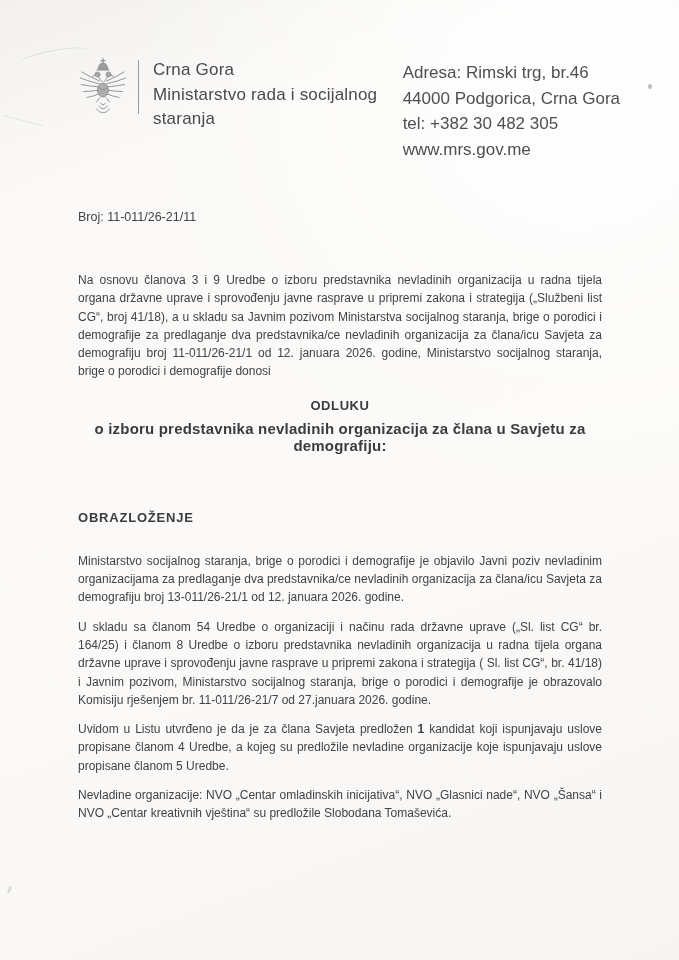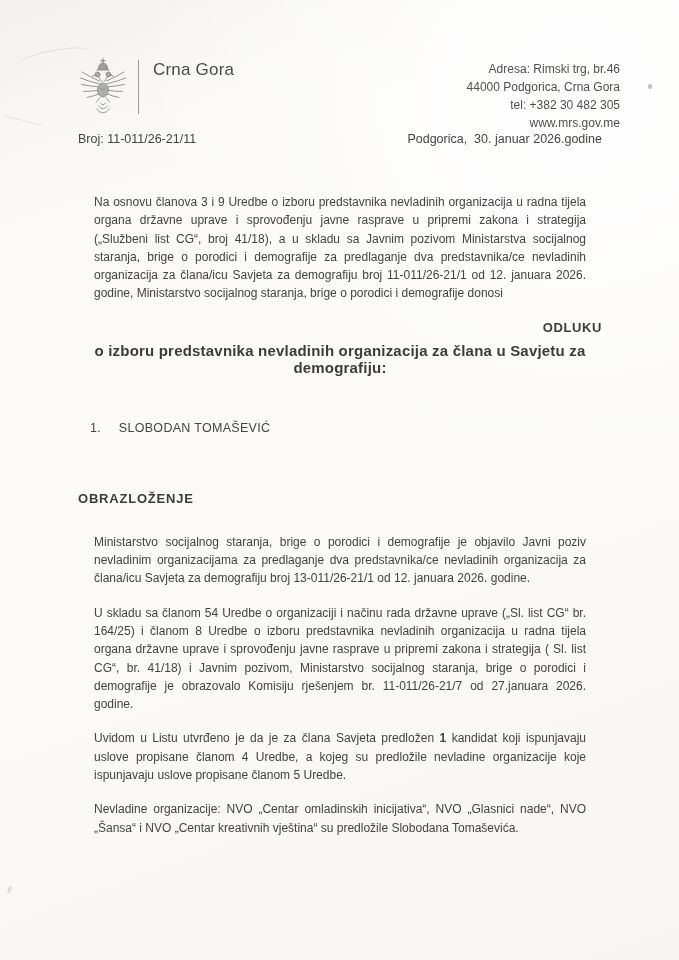--- a/index.html
+++ b/index.html
@@ -49,54 +49,54 @@
     color: #4a4a4a;
     letter-spacing: 0.2px;
   }
   .org-ministry {
     font-size: 17px;
     color: #4a4a4a;
     letter-spacing: 0.2px;
   }
   .addr {
     margin-left: auto;
-    text-align: right;
-    font-size: 12px;
+    font-size: 17px;
     line-height: 1.5;
     color: #4f4f4f;
     padding-top: 4px;
     white-space: nowrap;
   }
 
   
   .content {
     margin: 0 77px 0 78px; 
   }
   .ref-row {
     display: flex;
     justify-content: space-between;
+    margin-top: 48px;
     font-size: 12.5px;
     color: #444444;
   }
   .pre {
     white-space: pre-wrap;
   }
   .para {
     font-size: 12px;
     line-height: 18.3px;
     text-align: justify;
     color: #434343;
-    margin: 16px;
+    margin: 0;
   }
   .intro {
     margin-top: 47px;
   }
   .decision-title {
     margin-top: 17px;
-    text-align: right;
+    text-align: center;
     font-size: 13px;
     font-weight: bold;
     color: #3c3c3c;
     letter-spacing: 0.6px;
   }
   .decision-subtitle {
     margin-top: 7px;
     text-align: center;
     font-size: 15px;
     font-weight: bold;
@@ -218,46 +218,42 @@
         <path d="M45 92 q5 8 10 0" stroke-width="1.7"></path>
         <path d="M41 98 q9 12 18 0" stroke-width="1.7"></path>
         <path d="M37 104 q13 16 26 0" stroke-width="1.7"></path>
       </g>
     </svg>
 
     <div class="vdivider"></div>
 
     <div class="org">
       <div class="org-country">Crna Gora</div>
+      <div class="org-ministry">Ministarstvo rada i socijalnog staranja</div>
     </div>
 
     <div class="addr">
       <div>Adresa: Rimski trg, br.46</div>
       <div>44000 Podgorica, Crna Gora</div>
       <div>tel: +382 30 482 305</div>
       <div>www.mrs.gov.me</div>
     </div>
   </div>
 
   <div class="content">
 
     <div class="ref-row">
       <span>Broj: 11-011/26-21/11</span>
-      <span class="pre">Podgorica,  30. januar 2026.godine</span>
     </div>
 
     <p class="para intro">Na osnovu članova 3 i 9 Uredbe o izboru predstavnika nevladinih organizacija u radna tijela organa državne uprave i sprovođenju javne rasprave u pripremi zakona i strategija („Službeni list CG“, broj 41/18), a u skladu sa Javnim pozivom Ministarstva socijalnog staranja, brige o porodici i demografije za predlaganje dva predstavnika/ce nevladinih organizacija za člana/icu Savjeta za demografiju broj 11-011/26-21/1 od 12. januara 2026. godine, Ministarstvo socijalnog staranja, brige o porodici i demografije donosi</p>
 
     <div class="decision-title">ODLUKU</div>
     <div class="decision-subtitle">o izboru predstavnika nevladinih organizacija za člana u Savjetu za demografiju:</div>
 
-    <div class="decision-item">
-      <span class="num">1.</span>
-      <span>SLOBODAN TOMAŠEVIĆ</span>
-    </div>
 
     <div class="expl-title">OBRAZLOŽENJE</div>
 
     <p class="para expl-p first">Ministarstvo socijalnog staranja, brige o porodici i demografije je objavilo Javni poziv nevladinim organizacijama za predlaganje dva predstavnika/ce nevladinih organizacija za člana/icu Savjeta za demografiju broj 13-011/26-21/1 od 12. januara 2026. godine.</p>
     <p class="para expl-p">U skladu sa članom 54 Uredbe o organizaciji i načinu rada državne uprave („Sl. list CG“ br. 164/25) i članom 8 Uredbe o izboru predstavnika nevladinih organizacija u radna tijela organa državne uprave i sprovođenju javne rasprave u pripremi zakona i strategija ( Sl. list CG“, br. 41/18) i Javnim pozivom, Ministarstvo socijalnog staranja, brige o porodici i demografije je obrazovalo Komisiju rješenjem br. 11-011/26-21/7 od 27.januara 2026. godine.</p>
     <p class="para expl-p"><span>Uvidom u Listu utvrđeno je da je za člana Savjeta predložen </span><span class="bold-inline">1</span><span> kandidat koji ispunjavaju uslove propisane članom 4 Uredbe, a kojeg su predložile nevladine organizacije koje ispunjavaju uslove propisane članom 5 Uredbe.</span></p>
     <p class="para expl-p">Nevladine organizacije: NVO „Centar omladinskih inicijativa“, NVO „Glasnici nade“, NVO „Šansa“ i NVO „Centar kreativnih vještina“ su predložile Slobodana Tomaševića.</p>
 
   </div>
 </div>

